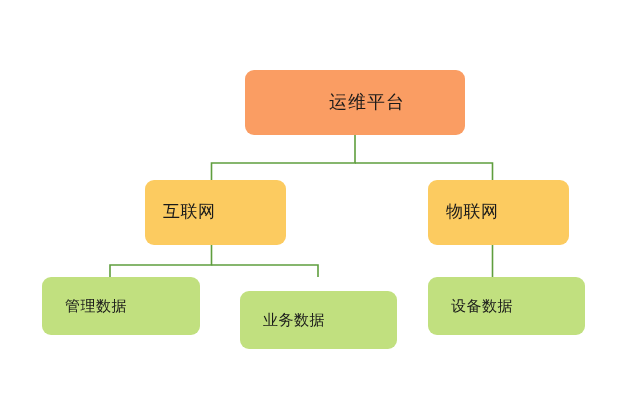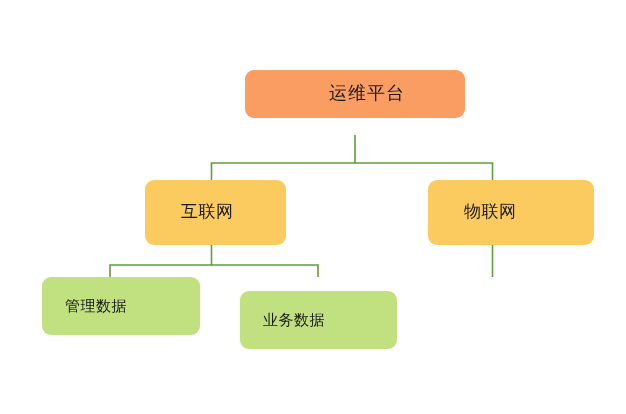--- a/index.html
+++ b/index.html
@@ -37,21 +37,21 @@
   }
   .node.root {
     background: #FA9D63;
     justify-content: center;
     font-size: 18px;
     letter-spacing: 1px;
   }
   .node.level2 {
     background: #FCCB60;
     justify-content: flex-start;
-    padding-left: 36px;
+    padding-left: 18px;
     font-size: 17px;
     letter-spacing: 0.5px;
   }
   .node.level3 {
     background: #C1E07F;
     justify-content: flex-start;
     padding-left: 23px;
     font-size: 15px;
     letter-spacing: 0.5px;
   }
@@ -65,34 +65,37 @@
 
     <path d="M 355 135 L 355 163 L 211.5 163 L 211.5 180" fill="none" stroke="#5F9E3E" stroke-width="1.6"></path>
     <path d="M 355 163 L 492.5 163 L 492.5 180" fill="none" stroke="#5F9E3E" stroke-width="1.6"></path>
 
     <path d="M 211.5 245 L 211.5 265 L 110 265 L 110 277" fill="none" stroke="#5F9E3E" stroke-width="1.6"></path>
     <path d="M 211.5 265 L 318 265 L 318 277" fill="none" stroke="#5F9E3E" stroke-width="1.6"></path>
 
     <path d="M 492.5 245 L 492.5 277" fill="none" stroke="#5F9E3E" stroke-width="1.6"></path>
   </svg>
 
-  <div class="node root" style="left: 245px; top: 70px; width: 220px; height: 48px; background: rgb(250, 157, 99); padding-left: 24px;">
+  <div class="node root" style="left: 245px; top: 70px; width: 220px; height: 65px; background: rgb(250, 157, 99); padding-left: 24px;">
     <span>运维平台</span>
   </div>
 
   <div class="node level2" style="left: 145px; top: 180px; width: 141px; height: 65px; background: rgb(252, 203, 96);">
     <span>互联网</span>
   </div>
 
-  <div class="node level2" style="left: 428px; top: 180px; width: 166px; height: 65px; background: rgb(252, 203, 96);">
+  <div class="node level2" style="left: 428px; top: 180px; width: 141px; height: 65px; background: rgb(252, 203, 96);">
     <span>物联网</span>
   </div>
 
   <div class="node level3" style="left: 42px; top: 277px; width: 158px; height: 58px; background: rgb(193, 224, 127);">
     <span>管理数据</span>
   </div>
 
   <div class="node level3" style="left: 240px; top: 291px; width: 157px; height: 58px; background: rgb(193, 224, 127);">
     <span>业务数据</span>
   </div>
 
+  <div class="node level3" style="left: 428px; top: 277px; width: 157px; height: 58px; background: rgb(193, 224, 127);">
+    <span>设备数据</span>
+  </div>
 
 </div>
 
 </body></html>

